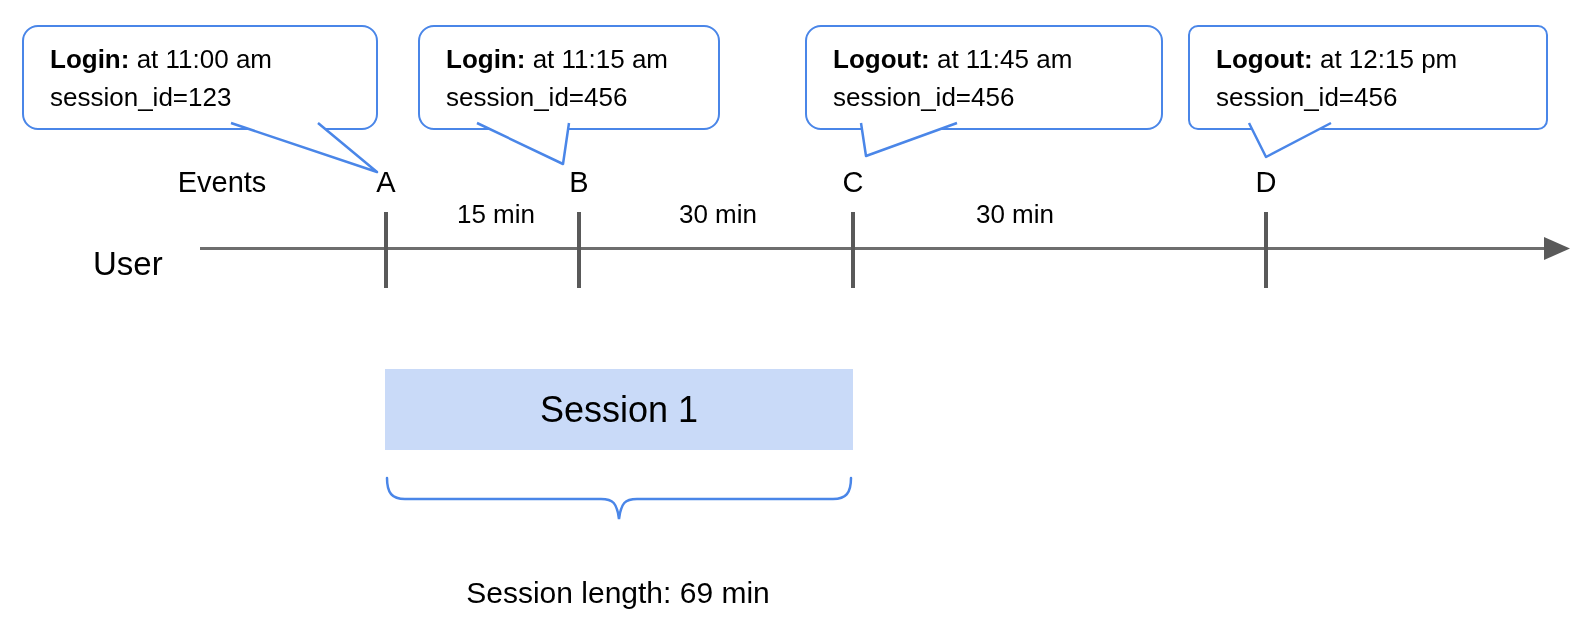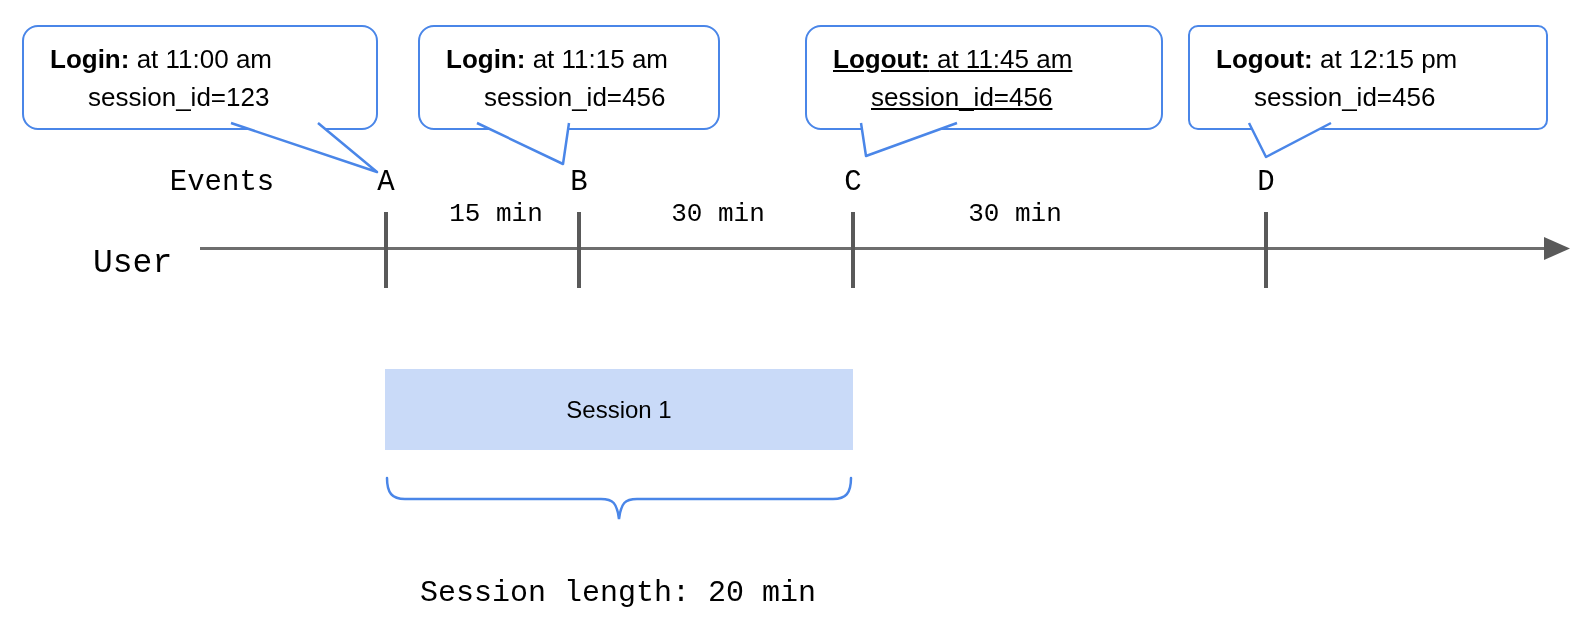--- a/index.html
+++ b/index.html
@@ -6,50 +6,50 @@
   body{font-family:"Liberation Sans", sans-serif;color:#000;}
   #canvas{position:relative;width:1574px;height:630px;background:#fff;overflow:hidden;}
 
   
   .callout{
     position:absolute;top:25px;height:105px;box-sizing:border-box;
     background:#fff;border:2.5px solid #4a86e8;border-radius:16px;
     padding:13px 10px 0 26px;font-size:26px;line-height:38px;z-index:2;
   }
   .callout .evt{font-weight:bold;}
-  .callout .l2{display:block;margin-left:38px;}
+  .callout .l2{display:block;}
 
   
   #overlay{position:absolute;left:0;top:0;z-index:3;pointer-events:none;}
   .tail{fill:#ffffff;stroke:#4a86e8;stroke-width:2.5;stroke-linejoin:round;}
   .axis{stroke:#6e6e6e;stroke-width:3;}
   .tick{stroke:#595959;stroke-width:4;}
   .arrowhead{fill:#5a5a5a;}
   .brace{fill:none;stroke:#4a86e8;stroke-width:2.5;stroke-linecap:round;}
 
   
-  .lbl{position:absolute;white-space:nowrap;z-index:1;font-family:Liberation Mono, monospace;}
+  .lbl{position:absolute;white-space:nowrap;z-index:1;}
   .user-lbl{left:93px;top:245px;font-size:33px;}
   .events-lbl{left:157px;top:166px;width:130px;text-align:center;font-size:29px;}
   .marker{top:166px;width:60px;text-align:center;font-size:29px;}
   .m-a{left:356px;} .m-b{left:549px;} .m-c{left:823px;} .m-d{left:1236px;}
   .interval{top:199px;width:130px;text-align:center;font-size:26px;}
   .i-1{left:431px;} .i-2{left:653px;} .i-3{left:950px;}
 
   
   .session-box{
     position:absolute;left:385px;top:369px;width:468px;height:81px;
     background:#c9daf8;display:flex;align-items:center;justify-content:center;
-    font-size:24px;z-index:1;
+    font-size:36px;z-index:1;
   }
   .session-length{left:418px;top:576px;width:400px;text-align:center;font-size:30px;}
 
   .c1{left:22px;width:356px;}
   .c2{left:418px;width:302px;}
-  .c3{left:805px;width:358px;text-decoration:underline;}
+  .c3{left:805px;width:358px;}
   .c4{left:1188px;width:360px;border-radius:10px;}
 </style>
 </head>
 <body>
 
 <div id="canvas">
 
   <div class="callout c1">
     <span class="evt">Login:</span><span> at 11:00 am</span>
     <span class="l2">session_id=123</span>
@@ -75,21 +75,21 @@
   <div class="lbl marker m-c">C</div>
   <div class="lbl marker m-d">D</div>
 
   <div class="lbl interval i-1">15 min</div>
   <div class="lbl interval i-2">30 min</div>
   <div class="lbl interval i-3">30 min</div>
 
   <div class="session-box">
     <span>Session 1</span>
   </div>
-  <div class="lbl session-length">Session length: 20 min</div>
+  <div class="lbl session-length">Session length: 69 min</div>
 
   <svg id="overlay" width="1574" height="630" viewBox="0 0 1574 630">
 
     <path class="tail" d="M 231 123 L 377 172 L 318 123"></path>
     <path class="tail" d="M 477 123 L 563 164 L 569 123"></path>
     <path class="tail" d="M 861 123 L 866 156 L 957 123"></path>
     <path class="tail" d="M 1249 123 L 1266 157 L 1331 123"></path>
 
     <line class="axis" x1="200" y1="248.5" x2="1546" y2="248.5"></line>
     <polygon class="arrowhead" points="1544,237 1570,248.5 1544,260"></polygon>

